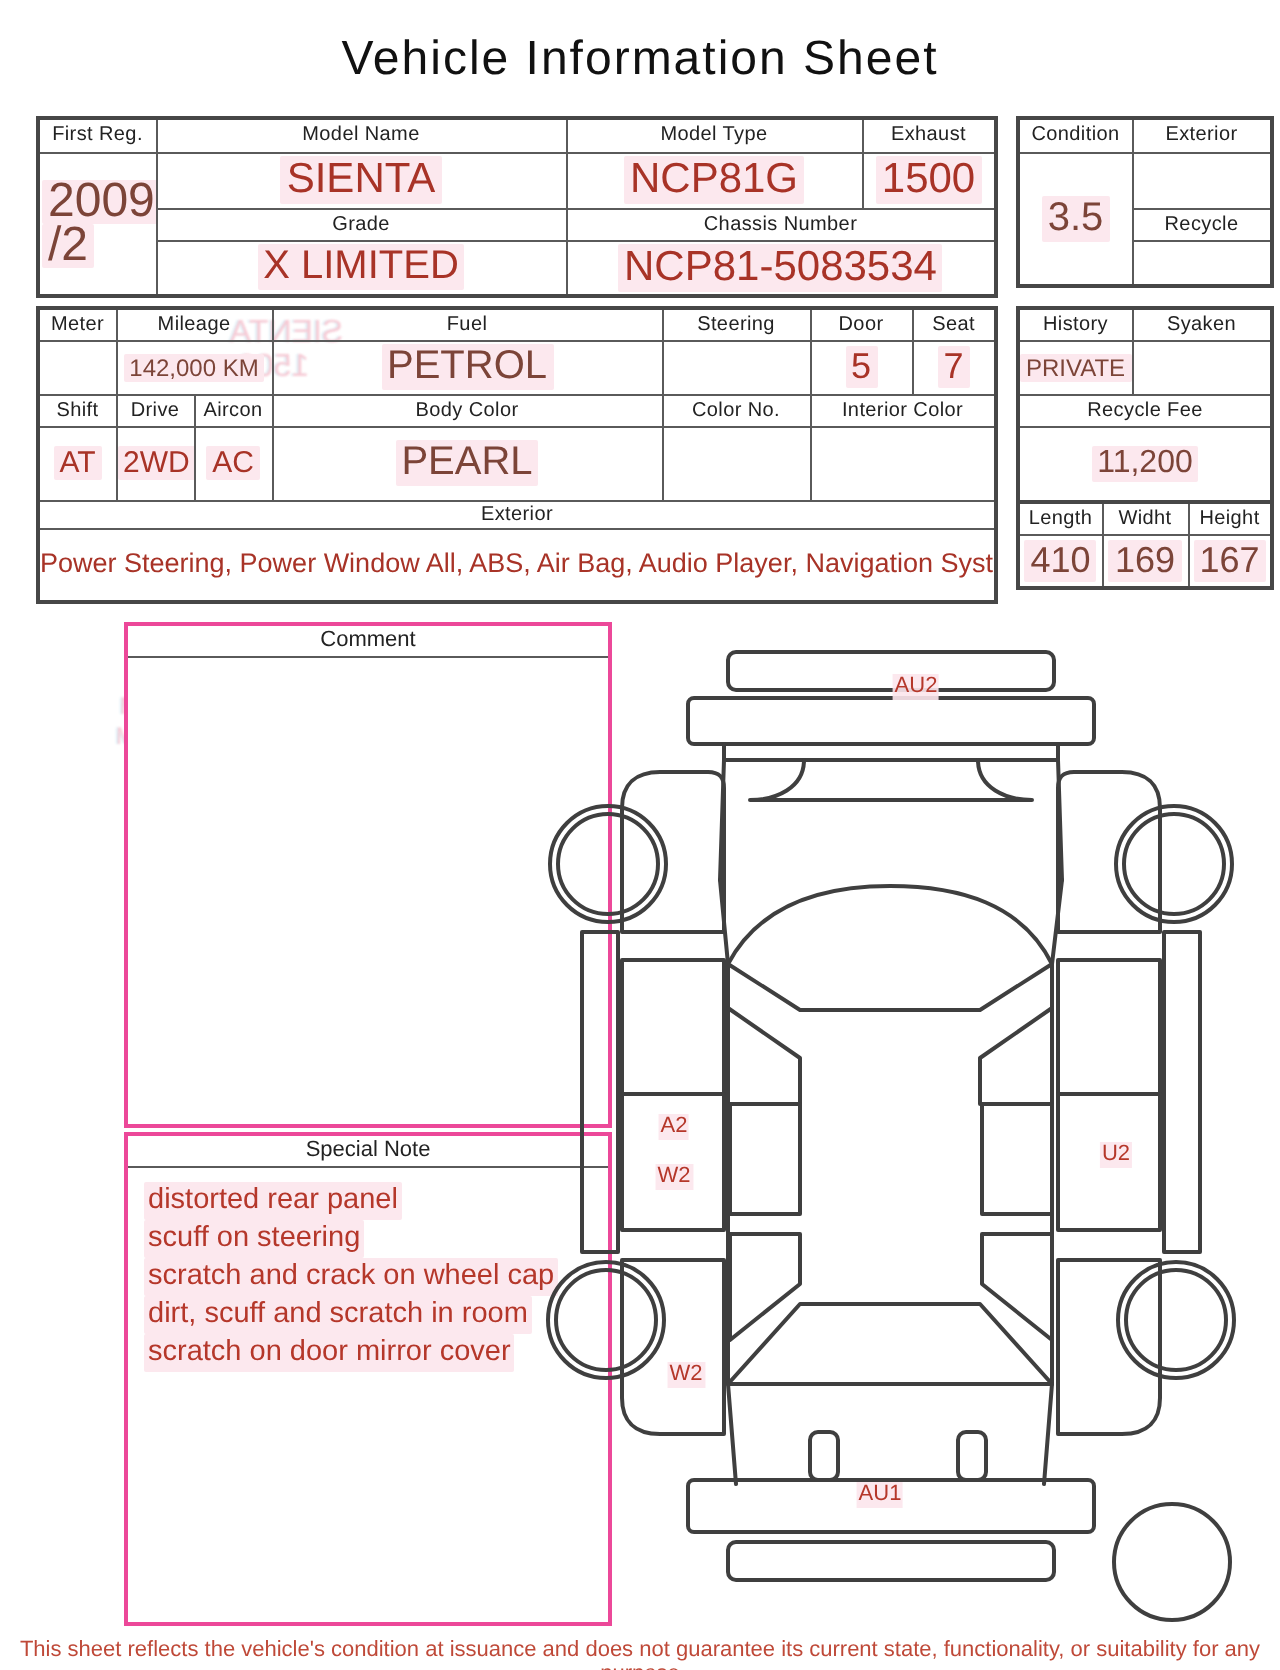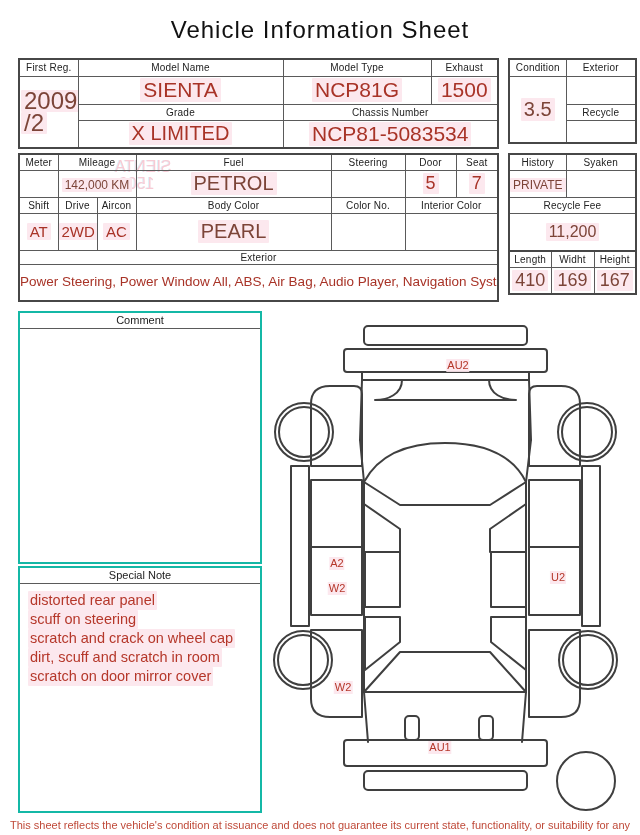--- a/index.html
+++ b/index.html
@@ -29,21 +29,21 @@
   .v15{font-size:15px;}
   .v12{font-size:12px;}
   .v24{font-size:16px;}
   .v26{font-size:20px;}
   .fr{font-size:24px;line-height:22px;text-align:left;padding-left:1px;}
   td.eqcell{
     text-align:left;vertical-align:top;white-space:normal;
     font-size:13.5px;line-height:16px;color:#a83327;padding:1px 4px;
   }
   .notebox{
-    position:absolute;border:2px solid #14b8a6;background:#fff;box-sizing:border-box;
+    position:absolute;border:2px solid #ec4899;background:#fff;box-sizing:border-box;margin-left:44px;
   }
   .boxhead{
     height:15px;border-bottom:1px solid #5a5a5a;text-align:center;
     font-size:11px;line-height:15px;color:#222;
   }
   .notelines{padding:7px 8px;font-size:14.5px;line-height:19px;color:#b5372a;}
   .notelines .hl{padding:0 2px;}
   #disclaimer{
     position:absolute;top:819px;left:0;width:640px;text-align:center;
     font-size:11px;color:#bf4938;
@@ -286,21 +286,21 @@
     <rect x="314" y="154" width="18" height="160"></rect>
     <rect x="261" y="168" width="51" height="67"></rect>
     <rect x="261" y="235" width="51" height="68"></rect>
     <path d="M261,318 V405 H293 C306,405 312,398 312,387 V318 Z"></path>
     <circle cx="320" cy="348" r="29"></circle>
     <circle cx="320" cy="348" r="25"></circle>
 
     <circle cx="318" cy="469" r="29"></circle>
   </svg>
 
-  <span class="diag-label" style="left:458px;top:359px;">AU2</span>
+  <span class="diag-label" style="left:458px;top:337px;">AU2</span>
   <span class="diag-label" style="left:337px;top:557px;">A2</span>
   <span class="diag-label" style="left:337px;top:582px;">W2</span>
   <span class="diag-label" style="left:558px;top:571px;">U2</span>
   <span class="diag-label" style="left:343px;top:681px;">W2</span>
   <span class="diag-label" style="left:440px;top:741px;">AU1</span>
 
   <div id="disclaimer">This sheet reflects the vehicle's condition at issuance and does not guarantee its current state, functionality, or suitability for any purpose</div>
 
 </div>
 

